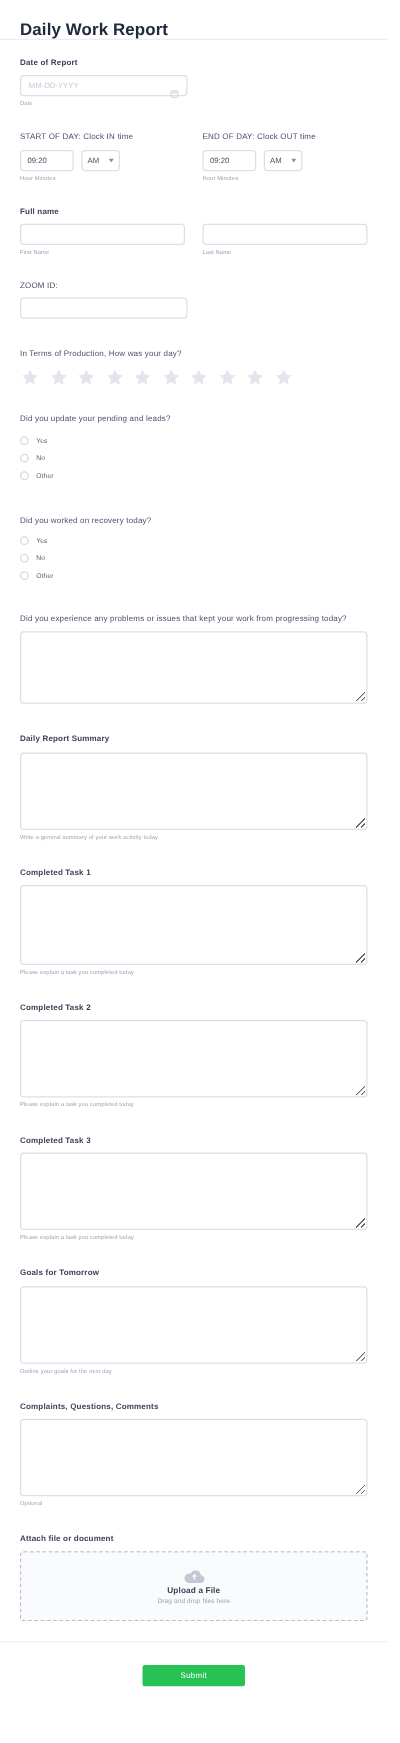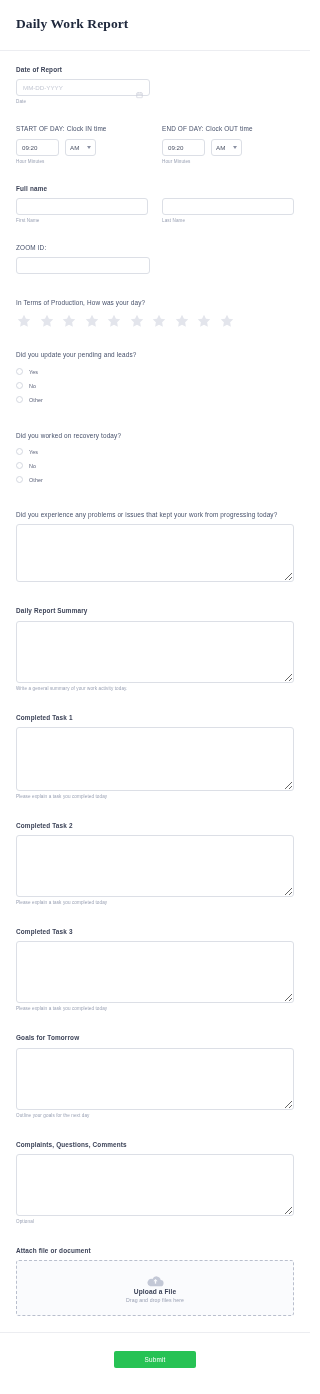--- a/index.html
+++ b/index.html
@@ -18,23 +18,22 @@
   .page {
     width: 310px;
     min-height: 1394px;
     background: #ffffff;
     position: relative;
     overflow: hidden;
   }
 
   
   .form-header {
-    padding: 16px 16px 18px 16px;
+    padding: 16px 16px 0 16px;
     border-bottom: 1px solid #ecedf1;
-    font-family: Liberation Serif, serif;
   }
   .form-title {
     font-size: 13.5px;
     font-weight: bold;
     color: #20293d;
     letter-spacing: .1px;
   }
 
   
   .form-body {

